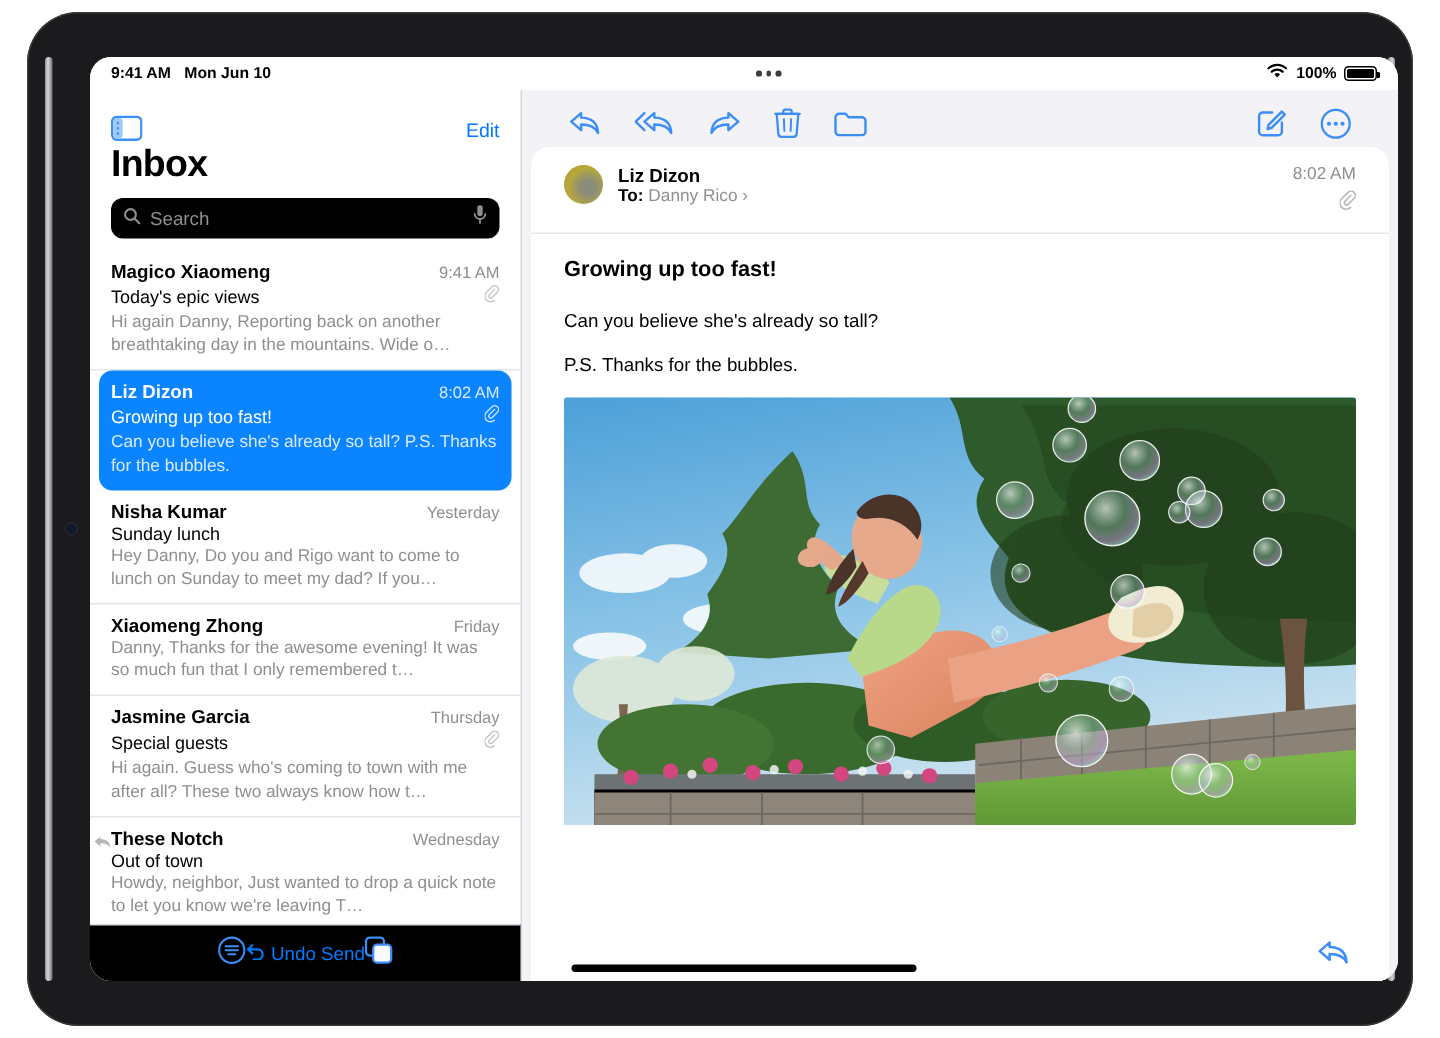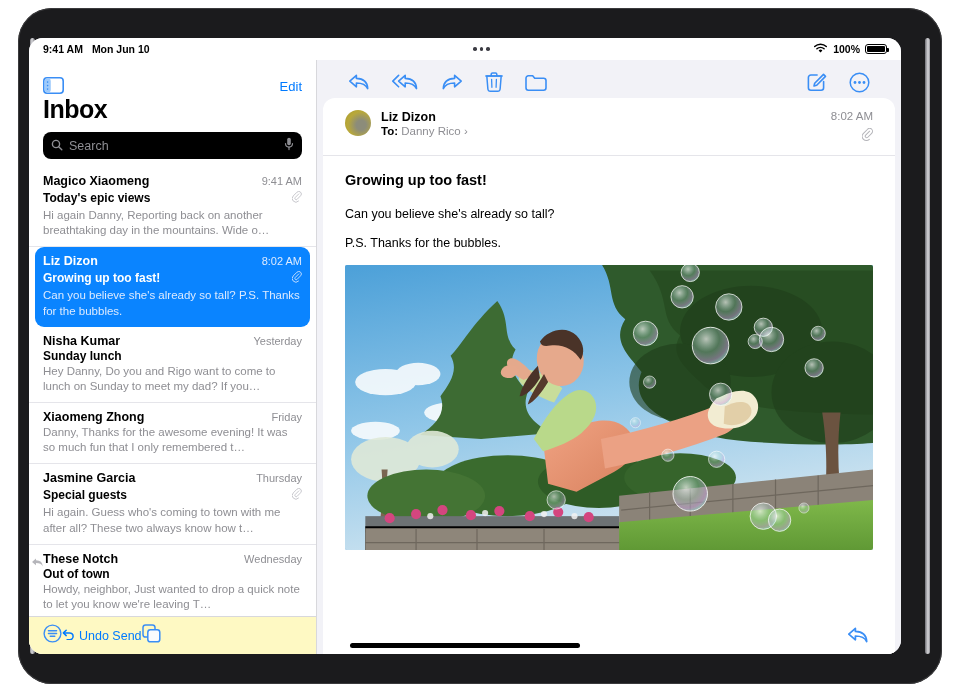--- a/index.html
+++ b/index.html
@@ -32,21 +32,21 @@
   }
   #bezel-sensor {
     position: absolute; left: 26px; top: 341px;
     width: 7px; height: 7px; border-radius: 50%;
     background: #101a2c;
     box-shadow: 0 0 0 1px #2a2a2e;
   }
 
   
   #screen {
-    position: absolute; left: 11px; top: 30px;
+    position: absolute; left: 42px; top: 30px;
     width: 872px; height: 616px;
     background: #f2f2f7;
     border-radius: 14px;
     overflow: hidden;
   }
 
   
   #status-bar {
     position: absolute; left: 0; top: 0;
     width: 872px; height: 22px;
@@ -110,35 +110,35 @@
   .message-row.selected {
     background: #0a84ff;
     border-radius: 9px;
     margin: 0 6px;
     padding: 7px 8px 8px 8px;
     border-bottom: none;
   }
   .msg-line1 { display: flex; justify-content: space-between; align-items: baseline; }
   .msg-sender { font-size: 12.5px; font-weight: bold; color: #000; }
   .msg-time { font-size: 11px; color: #8e8e93; }
-  .msg-line2 { display: flex; justify-content: space-between; align-items: center; margin-top: 1px; font-weight: bold; }
+  .msg-line2 { display: flex; justify-content: space-between; align-items: center; margin-top: 1px; }
   .msg-subject { font-size: 12px; color: #000; }
   .msg-preview { font-size: 11.5px; color: #8e8e93; line-height: 1.32; margin-top: 1px; }
   .message-row.selected .msg-sender,
   .message-row.selected .msg-subject { color: #fff; }
   .message-row.selected .msg-time,
   .message-row.selected .msg-preview { color: #dceaff; }
   .reply-flag { position: absolute; left: 2px; top: 9px; }
 
   #list-bottom-bar {
     height: 38px; flex: none;
     border-top: 1px solid #d8d8dc;
-    background: #fef9c3;
-    display: flex; align-items: center; justify-content: flex-start;
-    padding: 0 14px;
+    background: #000000;
+    display: flex; align-items: center; justify-content: center;
+    padding: 0 2px;
   }
   #undo-send { color: #007aff; font-size: 12.5px; display: flex; align-items: center; gap: 4px; cursor: pointer; }
 
   
   #message-pane {
     flex: 1; height: 594px; background: #f2f2f7;
     display: flex; flex-direction: column;
     padding: 6px 6px 0 6px;
     position: relative;
   }

